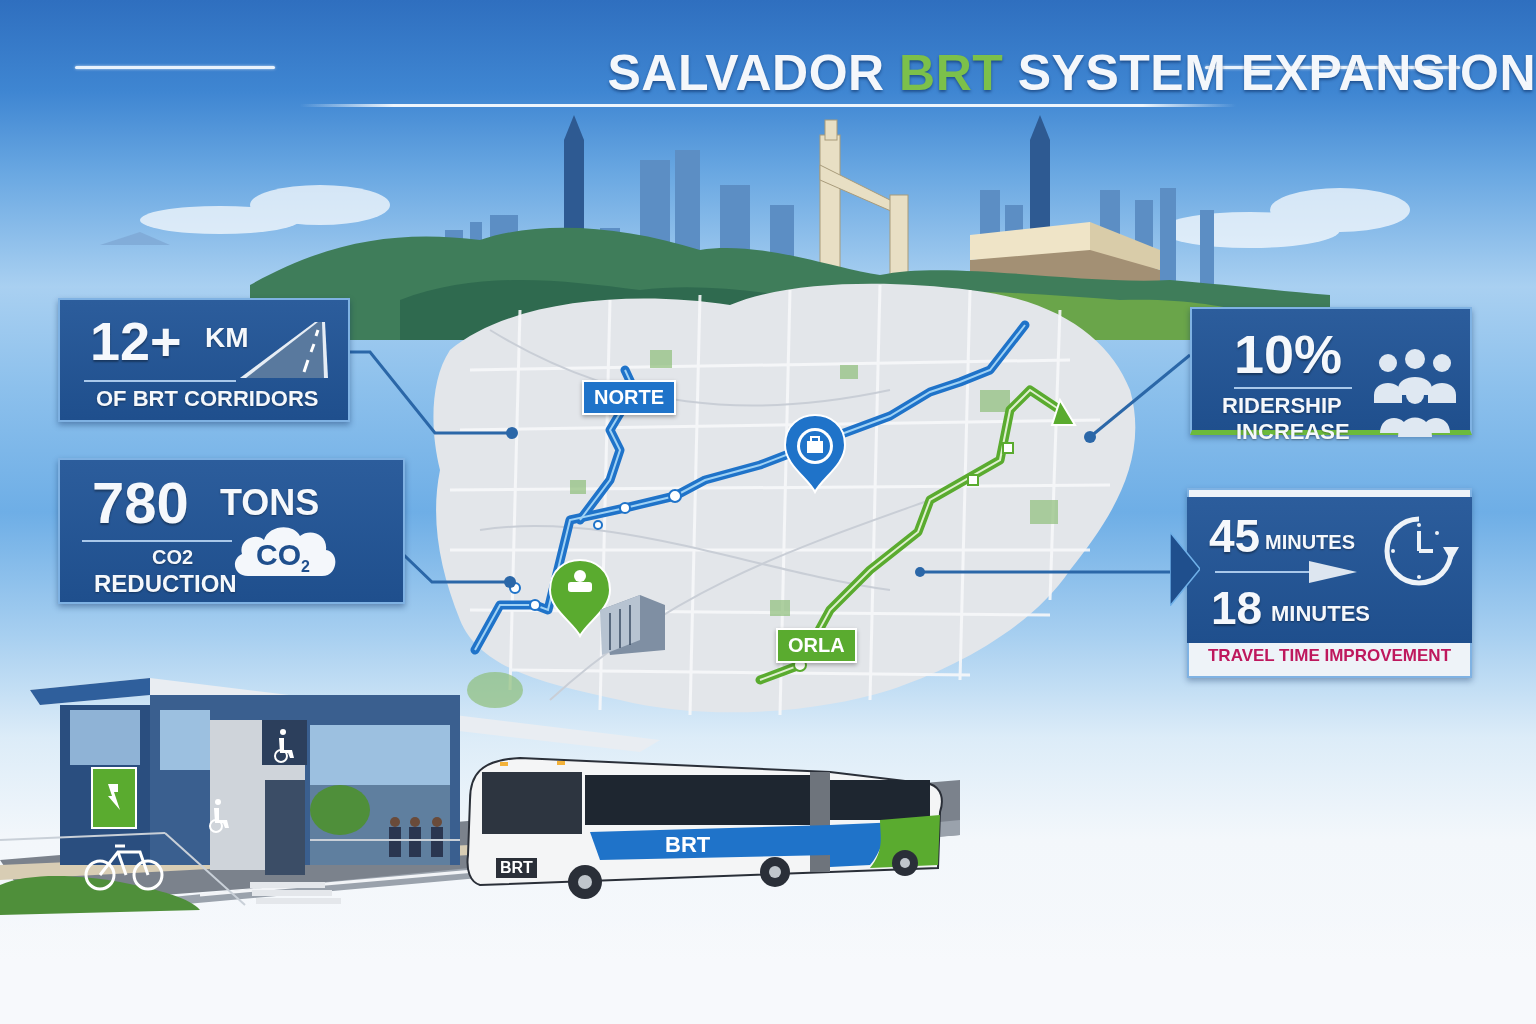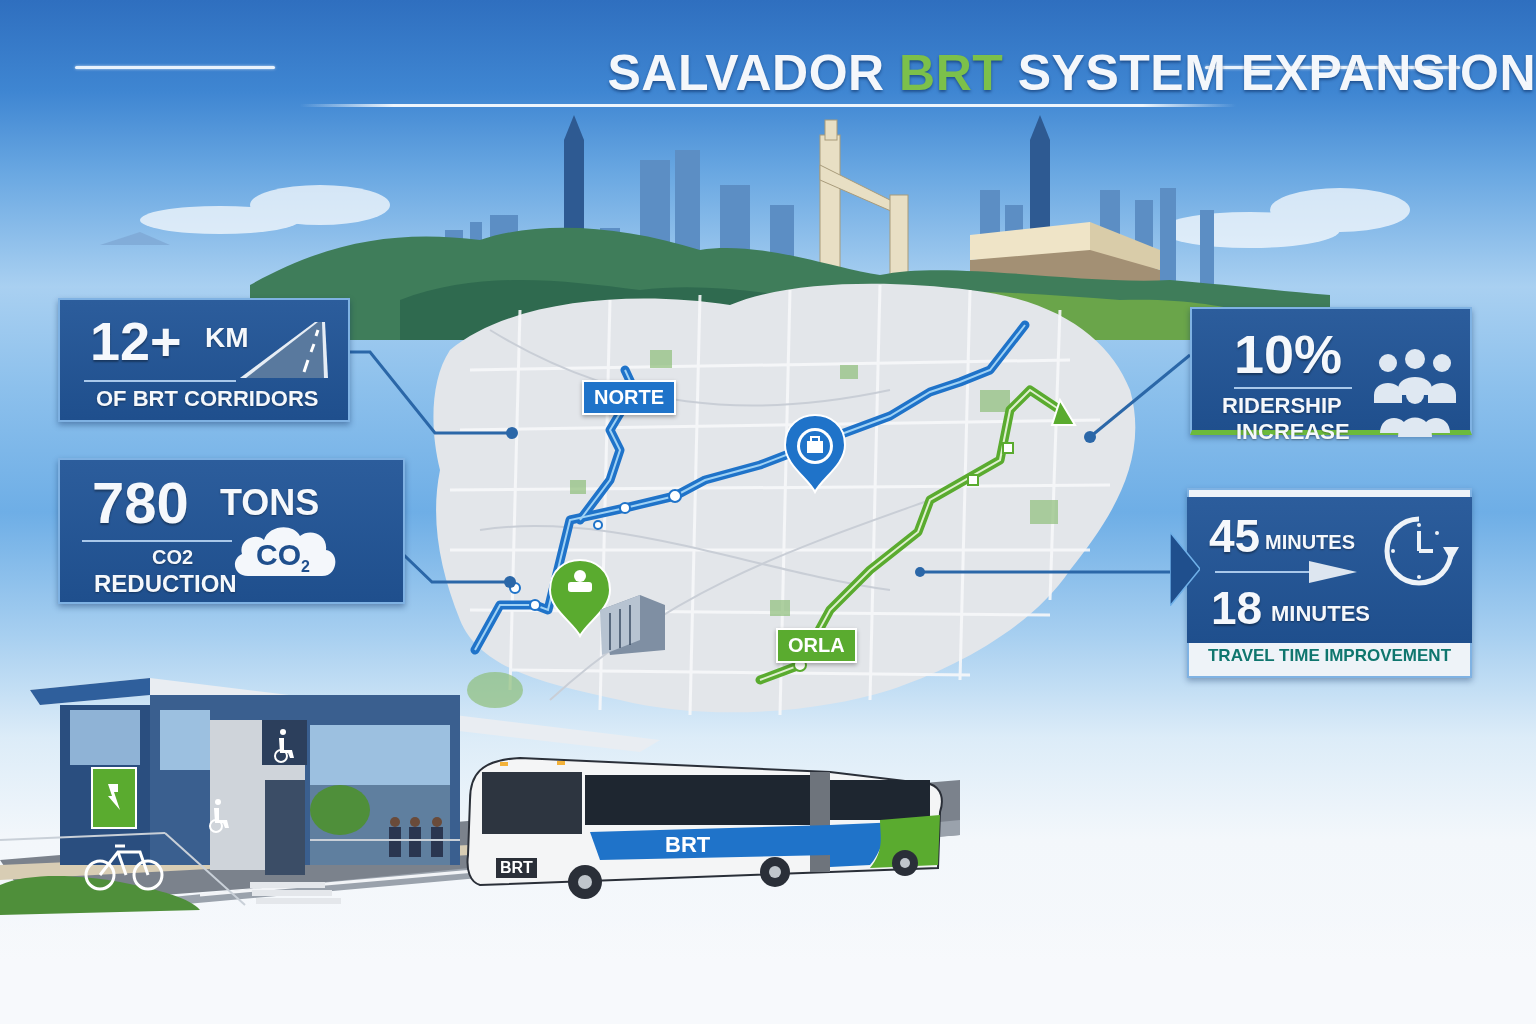--- a/index.html
+++ b/index.html
@@ -293,21 +293,21 @@
       <line x1="40" y1="40" x2="40" y2="20" stroke="#eef3f8" stroke-width="4"></line>
       <line x1="40" y1="40" x2="54" y2="40" stroke="#eef3f8" stroke-width="4"></line>
       <g fill="#eef3f8">
           <circle cx="40" cy="14" r="2"></circle>
           <circle cx="14" cy="40" r="2"></circle>
           <circle cx="40" cy="66" r="2"></circle>
           <circle cx="58" cy="22" r="2"></circle>
         </g>
     </svg>
   </div>
-  <div class="abs" style="left:0; top:156px; width:281px; text-align:center; color:#0f766e; font-weight:700; font-size:17px;">TRAVEL TIME IMPROVEMENT</div>
+  <div class="abs" style="left:0; top:156px; width:281px; text-align:center; color:#be185d; font-weight:700; font-size:17px;">TRAVEL TIME IMPROVEMENT</div>
 </div>
 <svg class="abs" style="left:1170px; top:532px;" width="30" height="74" viewBox="0 0 30 74">
   <polygon points="0,0 30,37 0,74" fill="#1f4f8d" stroke="#6fb0e8" stroke-width="1.5"></polygon>
 </svg>
 
 <svg class="scene" viewBox="0 0 960 260">
 
   <polygon points="0,200 960,120 960,175 30,245" fill="#7b828c"></polygon>
   <polygon points="60,248 960,160 960,175 120,250" fill="#9aa2ac"></polygon>
   <g stroke="#f2f4f7" stroke-width="3">

